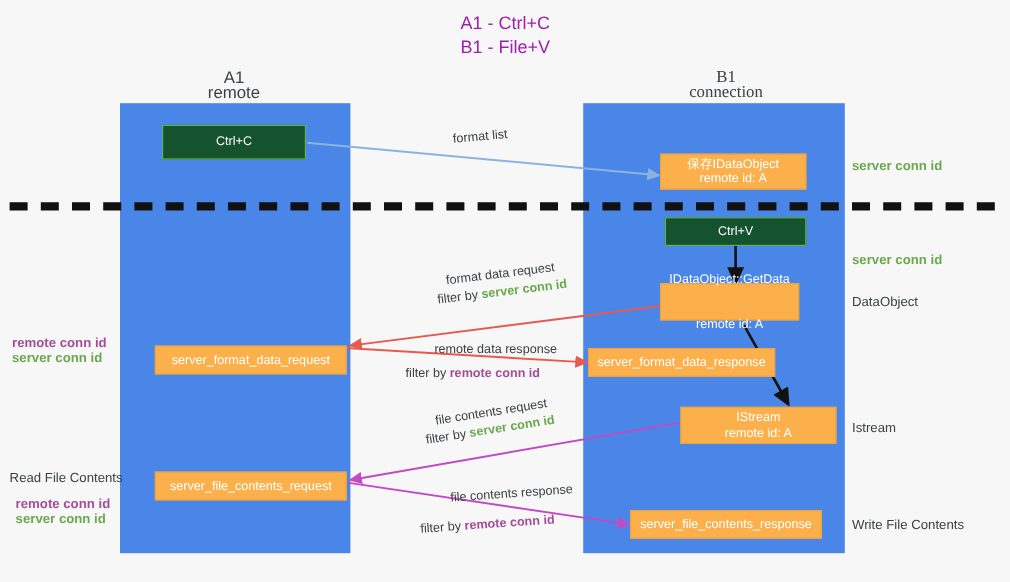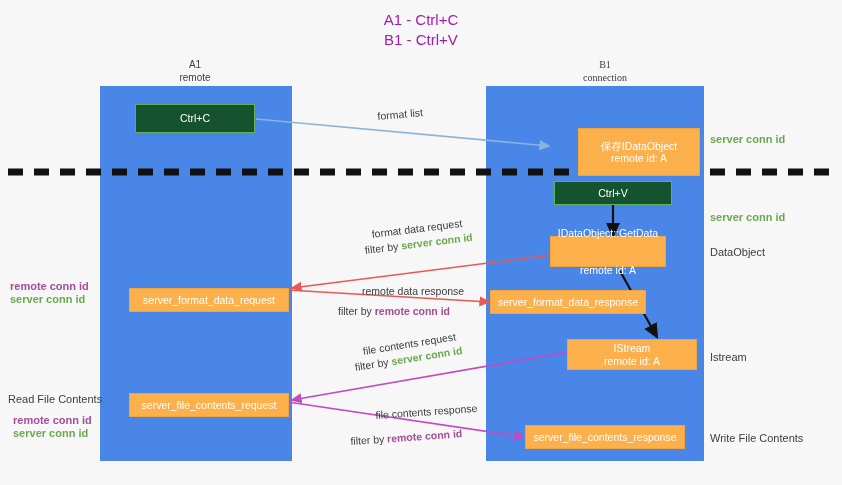--- a/index.html
+++ b/index.html
@@ -13,21 +13,21 @@
   .abs{position:absolute;}
 
   
   .title{
     left:0;top:10px;width:842px;text-align:center;
     font-size:15px;color:#a21caf;line-height:20px;
   }
 
   
   .colcap{
-    text-align:center;font-size:10px;color:#3c4043;line-height:13px;
+    text-align:center;font-size:14px;color:#3c4043;line-height:13px;
   }
 
   
   .lane{background:#4a86e8;}
 
   
   .box{
     box-sizing:border-box;
     display:flex;flex-direction:column;align-items:center;justify-content:center;
     color:#ffffff;font-size:10.5px;line-height:12.5px;text-align:center;
@@ -52,21 +52,21 @@
 
   svg.overlay{position:absolute;left:0;top:0;width:842px;height:485px;overflow:visible;}
 </style>
 </head>
 <body>
 
 <div id="stage">
 
   <div class="abs title">
     <div>A1 - Ctrl+C</div>
-    <div>B1 - Ctrl+V</div>
+    <div>B1 - File+V</div>
   </div>
 
   <div class="abs colcap" style="left:120px;top:58px;width:150px;">
     <div>A1</div>
     <div>remote</div>
   </div>
   <div class="abs colcap" style="left:530px;top:58px;width:150px;font-family:Liberation Serif, serif;">
     <div>B1</div>
     <div>connection</div>
   </div>
@@ -106,21 +106,21 @@
   </svg>
 
   <svg class="overlay">
     <line x1="8" y1="172" x2="834" y2="172" stroke="#111111" stroke-width="7" stroke-linecap="butt" stroke-dasharray="15 11"></line>
   </svg>
 
   <div class="abs box green" style="left:135px;top:104px;width:120px;height:29px;">
     <span>Ctrl+C</span>
   </div>
 
-  <div class="abs box orange" style="left:550px;top:128px;width:122px;height:48px;margin-left:28px;">
+  <div class="abs box orange" style="left:550px;top:128px;width:122px;height:30px;">
     <span>保存IDataObject</span>
     <span>remote id: A</span>
   </div>
 
   <div class="abs box green" style="left:554px;top:181px;width:118px;height:24px;">
     <span>Ctrl+V</span>
   </div>
 
   <div class="abs box orange" style="left:550px;top:236px;width:116px;height:31px;gap:24px;">
     <span>IDataObject::GetData</span>

